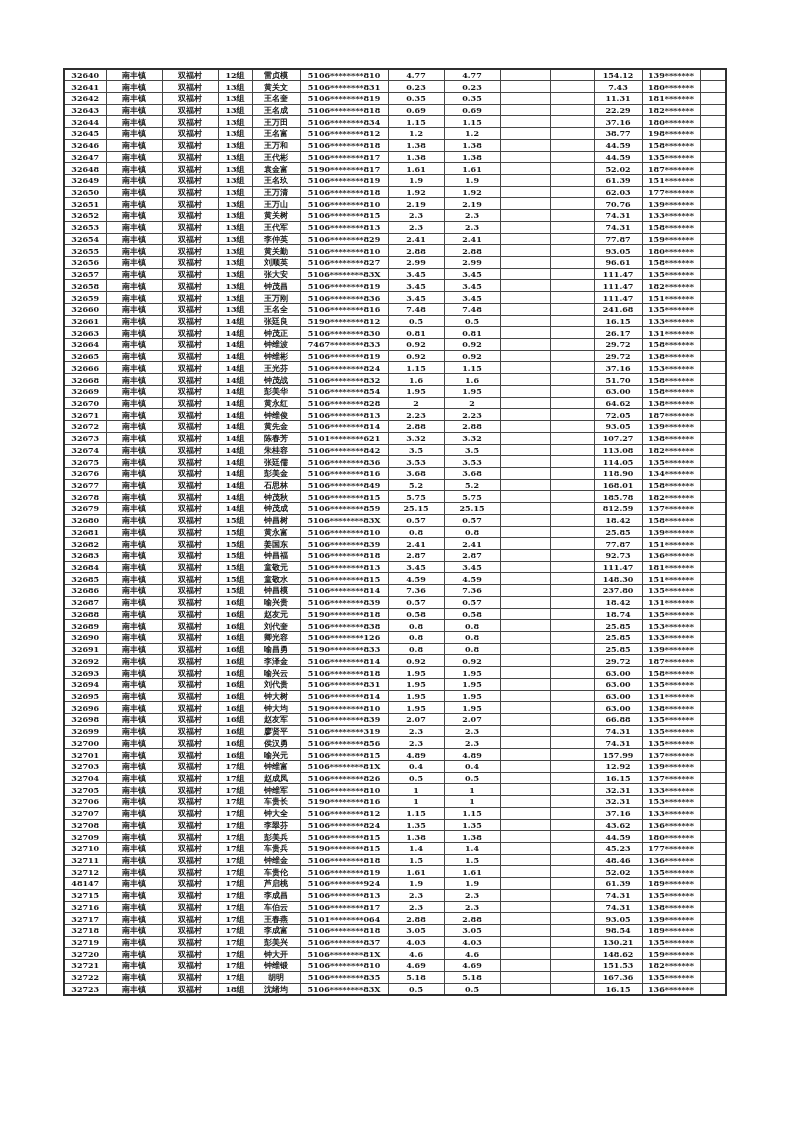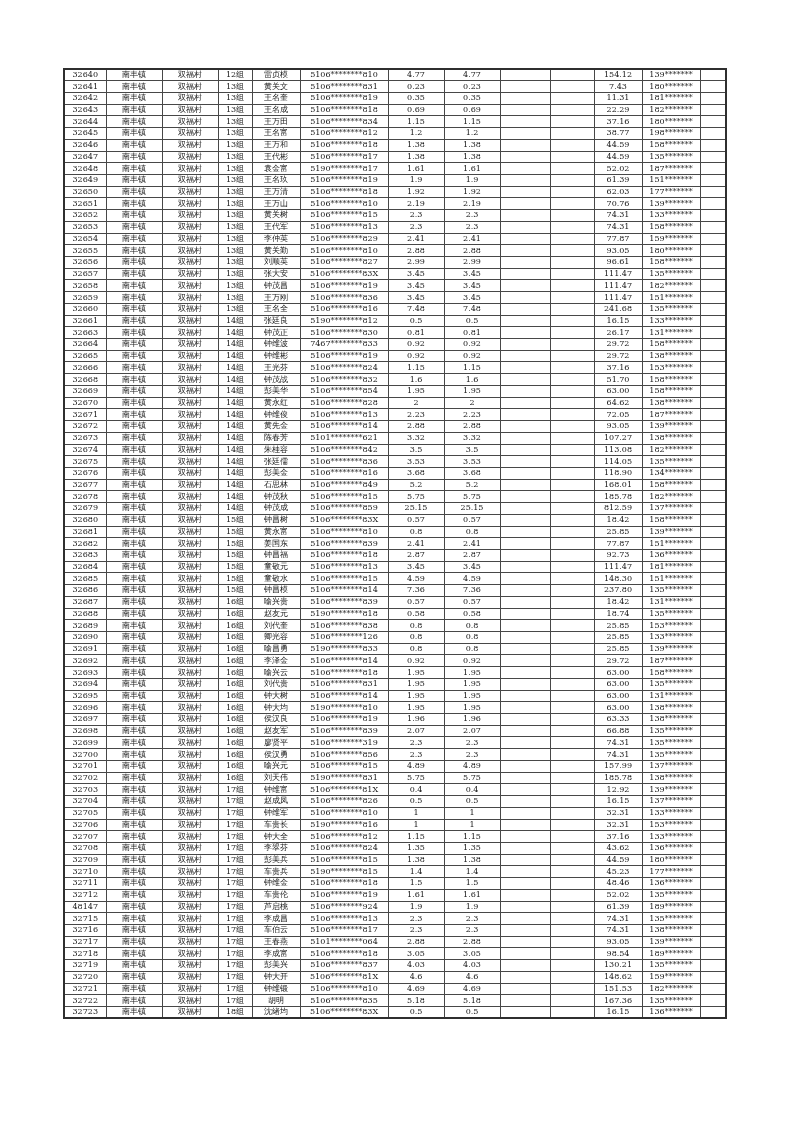--- a/index.html
+++ b/index.html
@@ -2,20 +2,21 @@
 <html><head>
 <meta charset="utf-8">
 <style>
   html,body { margin:0; padding:0; background:#ffffff; }
   .page {
     position:relative;
     width:793px; height:1122px;
     background:#ffffff;
     overflow:hidden;
     font-family:"DejaVu Serif", serif;
+    font-weight:bold;
   }
   table.roster {
     position:absolute;
     left:63px; top:68px;
     width:662px;
     border-collapse:collapse;
     table-layout:fixed;
     border:2px solid #2f2f2f;
   }
   table.roster td {
@@ -873,35 +874,20 @@
           <td>5190********810</td>
           <td>1.95</td>
           <td>1.95</td>
           <td></td>
           <td></td>
           <td>63.00</td>
           <td>138*******</td>
           <td></td>
         </tr>
         <tr>
-          <td>32697</td>
-          <td>南丰镇</td>
-          <td>双福村</td>
-          <td>16组</td>
-          <td>侯汉良</td>
-          <td>5106********819</td>
-          <td>1.96</td>
-          <td>1.96</td>
-          <td></td>
-          <td></td>
-          <td>63.33</td>
-          <td>138*******</td>
-          <td></td>
-        </tr>
-        <tr>
           <td>32698</td>
           <td>南丰镇</td>
           <td>双福村</td>
           <td>16组</td>
           <td>赵友军</td>
           <td>5106********839</td>
           <td>2.07</td>
           <td>2.07</td>
           <td></td>
           <td></td>
@@ -945,35 +931,20 @@
           <td>双福村</td>
           <td>16组</td>
           <td>喻兴元</td>
           <td>5106********815</td>
           <td>4.89</td>
           <td>4.89</td>
           <td></td>
           <td></td>
           <td>157.99</td>
           <td>137*******</td>
-          <td></td>
-        </tr>
-        <tr>
-          <td>32702</td>
-          <td>南丰镇</td>
-          <td>双福村</td>
-          <td>16组</td>
-          <td>刘天伟</td>
-          <td>5190********831</td>
-          <td>5.75</td>
-          <td>5.75</td>
-          <td></td>
-          <td></td>
-          <td>185.78</td>
-          <td>138*******</td>
           <td></td>
         </tr>
         <tr>
           <td>32703</td>
           <td>南丰镇</td>
           <td>双福村</td>
           <td>17组</td>
           <td>钟维富</td>
           <td>5106********81X</td>
           <td>0.4</td>

